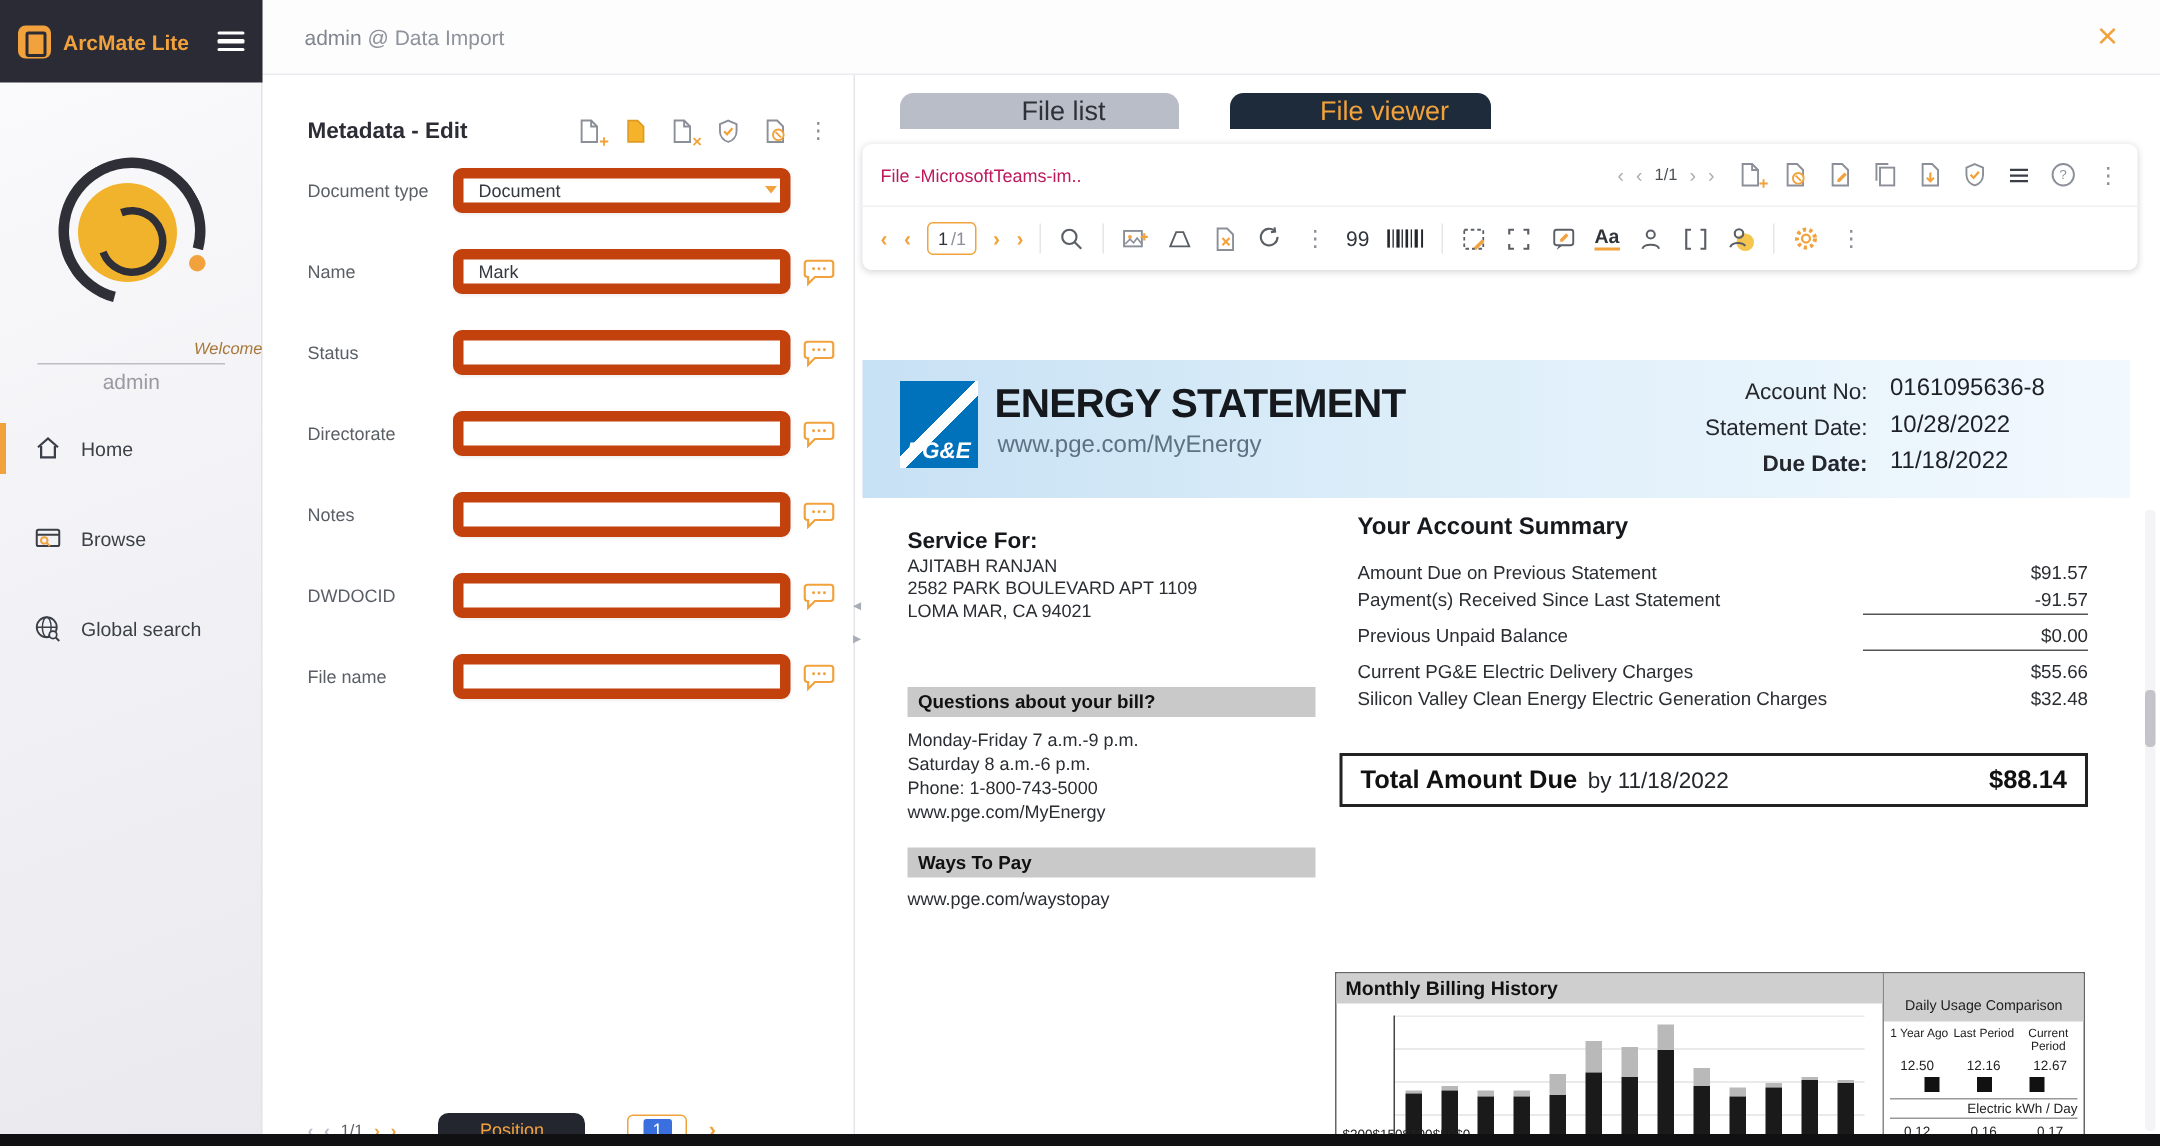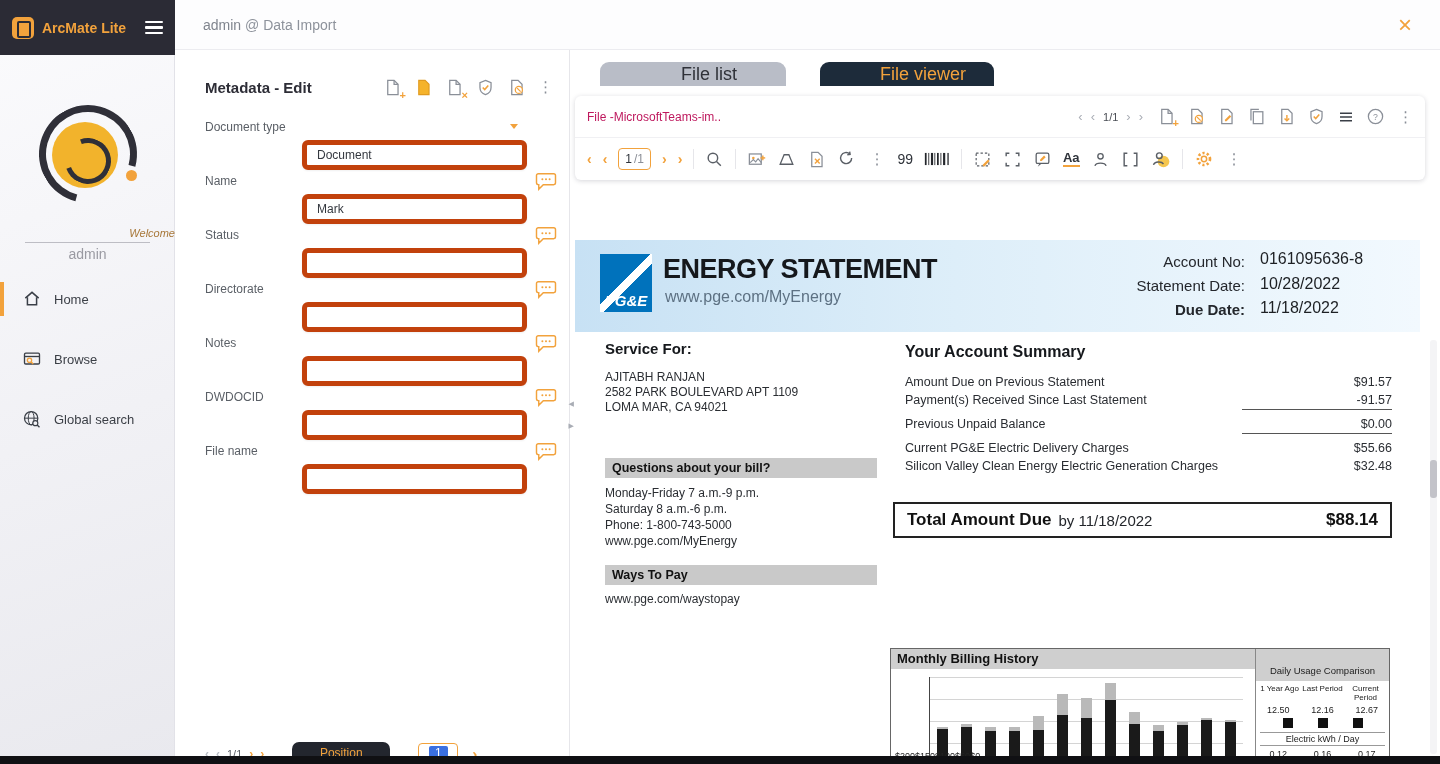--- a/index.html
+++ b/index.html
@@ -43,21 +43,21 @@
   .meta-title { font-size:15px; font-weight:bold; color:#2d2d36; flex:1; }
   .meta-tools { display:flex; align-items:center; gap:9px; }
   .tool-ic { position:relative; width:22px; height:22px; display:flex; align-items:center; justify-content:center; cursor:pointer; }
   .tool-ic .badge { position:absolute; right:-3px; bottom:-3px; font-size:11px; font-weight:bold; color:#f2a23c; line-height:1; }
   .vdots { color:#8a8f98; font-size:15px; cursor:pointer; padding:0 2px; }
 
   .fields { padding:14px 0 0 30px; }
   .field-row { display:flex; align-items:center; height:30px; margin-bottom:24px; }
   .field-label { width:97px; font-size:12px; color:#5a5f66; flex:0 0 auto; }
   .field-ctl { position:relative; width:225px; height:30px; flex:0 0 auto; }
-  .field-ctl input, .select-box { width:225px; height:30px; border:5px solid #c2410c; border-radius:6px; background:#fff; font-size:12px; color:#34383f; padding:0 10px; box-shadow:0 1px 2px rgba(40,40,60,.07); outline:none; font-family:"Liberation Sans",sans-serif;margin-top:28px; }
+  .field-ctl input, .select-box { width:225px; height:30px; border:7px solid #c2410c; border-radius:6px; background:#fff; font-size:12px; color:#34383f; padding:0 10px; box-shadow:0 1px 2px rgba(40,40,60,.07); outline:none; font-family:"Liberation Sans",sans-serif; }
   .select-box { display:flex; align-items:center; cursor:pointer; }
   .caret { position:absolute; right:9px; top:12px; width:0; height:0; border-left:4px solid transparent; border-right:4px solid transparent; border-top:5px solid #f2a23c; }
   .bubble { margin-left:8px; cursor:pointer; }
 
   .meta-footer { position:absolute; left:0; bottom:0; width:395px; height:24px; display:flex; align-items:flex-end; padding-left:30px; }
   .pager { display:flex; align-items:center; gap:7px; font-size:12px; margin-bottom:3px; }
   .pager .chv { color:#b9bdc5; font-weight:bold; cursor:pointer; }
   .pager .chv.on { color:#f2a23c; }
   .pager .pgtxt { color:#5a5f66; font-size:11px; }
   .position-btn { margin-left:28px; width:98px; height:22px; background:#23262e; border-radius:7px 7px 0 0; color:#f2a23c; font-size:12px; display:flex; align-items:center; justify-content:center; cursor:pointer; }
@@ -96,21 +96,21 @@
 
   .doc-header { position:absolute; left:0; top:0; width:845px; height:92px; background:linear-gradient(90deg,#c7e1f4 0%,#ddeef9 45%,#f2f9fe 100%); }
   .pge-logo { position:absolute; left:25px; top:14px; width:52px; height:58px; background:linear-gradient(135deg,#0072bc 46%,#ffffff 46%,#ffffff 56%,#0072bc 56%); display:flex; align-items:flex-end; justify-content:center; }
   .pge-logo span { color:#fff; font-weight:bold; font-style:italic; font-size:15px; padding-bottom:3px; }
   .doc-title { position:absolute; left:88px; top:14px; font-size:27px; font-weight:bold; color:#15181c; letter-spacing:-.5px; }
   .doc-url { position:absolute; left:90px; top:48px; font-size:16px; color:#5d7183; }
   .hdr-labels { position:absolute; left:455px; top:10px; width:215px; text-align:right; font-size:15px; color:#24272c; line-height:24px; }
   .hdr-labels .b { font-weight:bold; }
   .hdr-values { position:absolute; left:685px; top:7px; width:150px; text-align:left; font-size:16px; color:#1d2024; line-height:24.5px; }
 
-  .svc-heading { position:absolute; left:30px; top:100px; font-size:15px; font-weight:bold; color:#15181c; }
+  .svc-heading { position:absolute; left:30px; top:112px; font-size:15px; font-weight:bold; color:#15181c; }
   .svc-lines { position:absolute; left:30px; top:130px; font-size:12px; color:#2a2d32; line-height:15px; }
 
   .graybar { background:#c9c9c9; font-size:12.5px; font-weight:bold; color:#111; padding:3px 7px; }
   .q-bar { position:absolute; left:30px; top:218px; width:272px; }
   .q-lines { position:absolute; left:30px; top:245px; font-size:12px; color:#2a2d32; line-height:16px; }
   .w-bar { position:absolute; left:30px; top:325px; width:272px; }
   .w-lines { position:absolute; left:30px; top:352px; font-size:12px; color:#2a2d32; }
 
   .summary { position:absolute; left:330px; top:103px; width:487px; }
   .summary h3 { font-size:16px; color:#15181c; margin-bottom:12px; }
@@ -138,21 +138,21 @@
   .bar-stack { width:11px; display:flex; flex-direction:column; }
 
   .chart-right { width:133px; display:flex; flex-direction:column; font-size:9px; color:#222; }
   .chart-right-head { background:#cfcfcf; font-size:9.5px; color:#222; padding:16px 2px; height:20px; text-align:center; }
   .du-cols { display:flex; text-align:center; padding:3px 2px 0 2px; }
   .du-cols div { flex:1; font-size:8px; line-height:9px; }
   .du-vals { display:flex; text-align:center; padding-top:3px; }
   .du-vals div { flex:1; font-size:9px; }
   .du-squares { display:flex; justify-content:space-around; padding:3px 14px 0 14px; }
   .du-squares i { width:10px; height:10px; background:#111; display:block; }
-  .du-label { text-align:center; border-top:1px solid #999; border-bottom:1px solid #999; margin:4px 4px 0 4px; padding:1px 0; font-size:9px; }
+  .du-label { text-align:right; border-top:1px solid #999; border-bottom:1px solid #999; margin:4px 4px 0 4px; padding:1px 0; font-size:9px; }
   .du-label.noline { border-top:none; }
 
   .doc-scrollbar { position:absolute; right:3px; top:150px; bottom:10px; width:7px; background:#f4f4f6; border-radius:3px; }
   .doc-scrollbar .thumb { position:absolute; top:120px; width:7px; height:38px; background:#c3c3c9; border-radius:3px; }
 
   .bottom-bar { position:absolute; left:0; bottom:0; width:1440px; height:8px; background:#101013; z-index:9; }
 
   svg { display:block; }
   .ic { cursor:pointer; position:relative; display:flex; align-items:center; justify-content:center; }
 </style>

